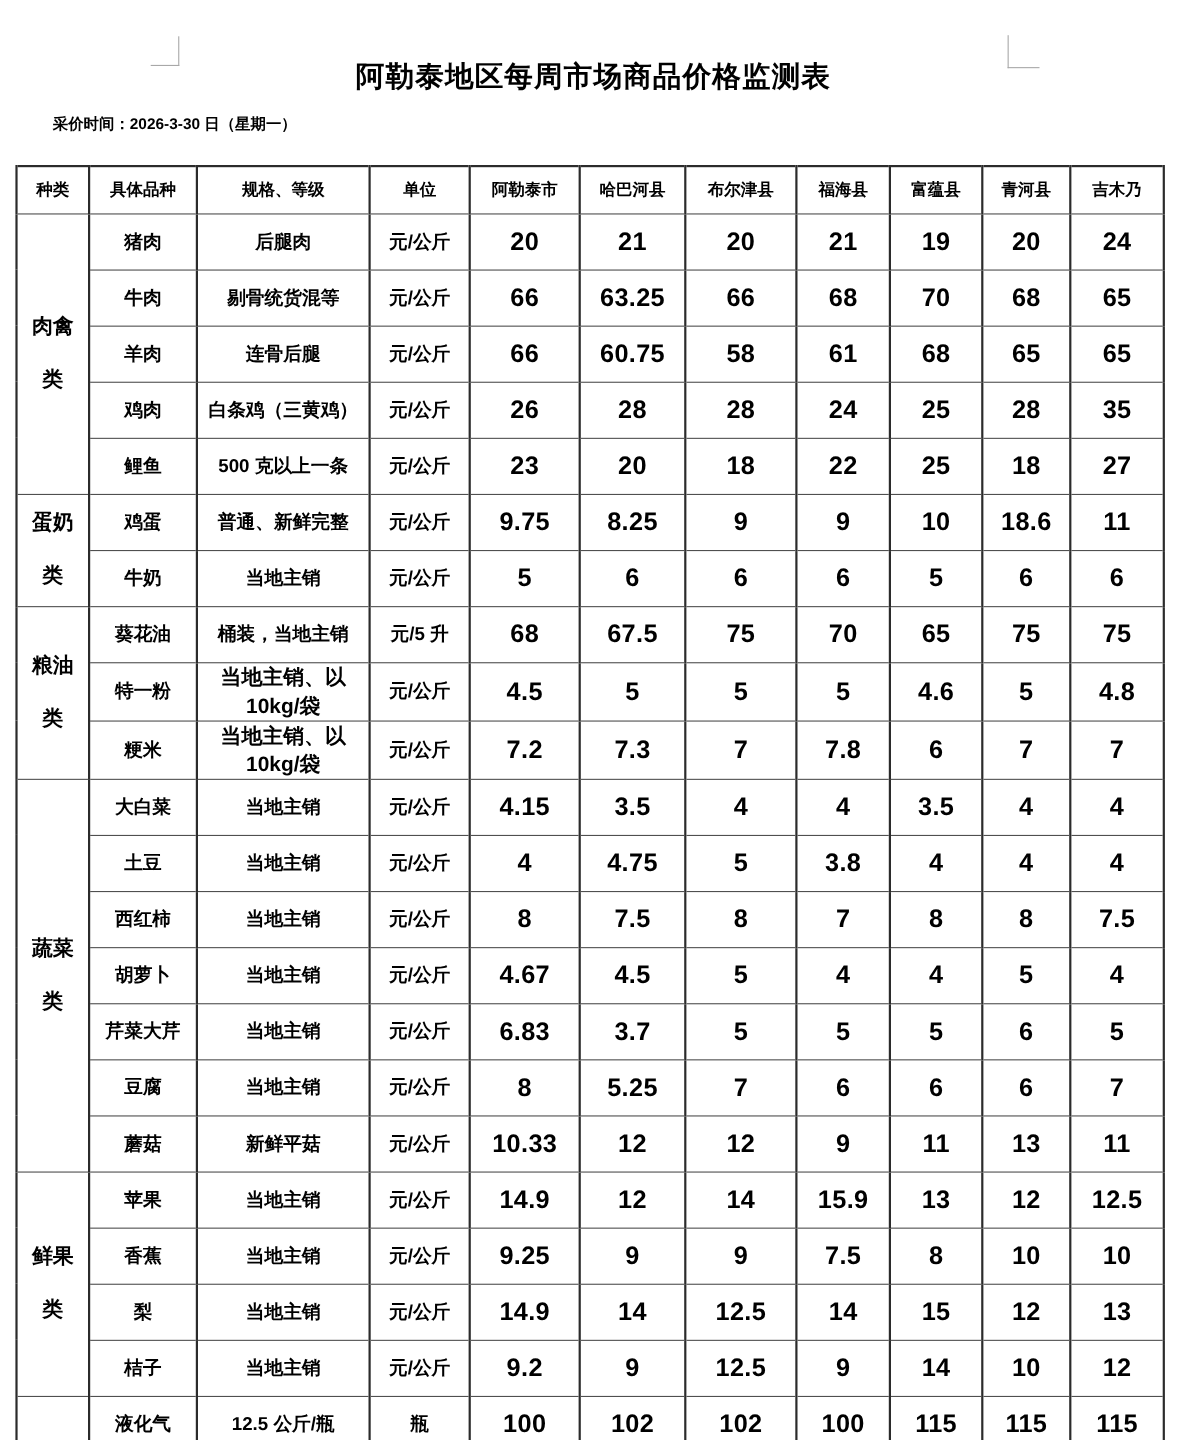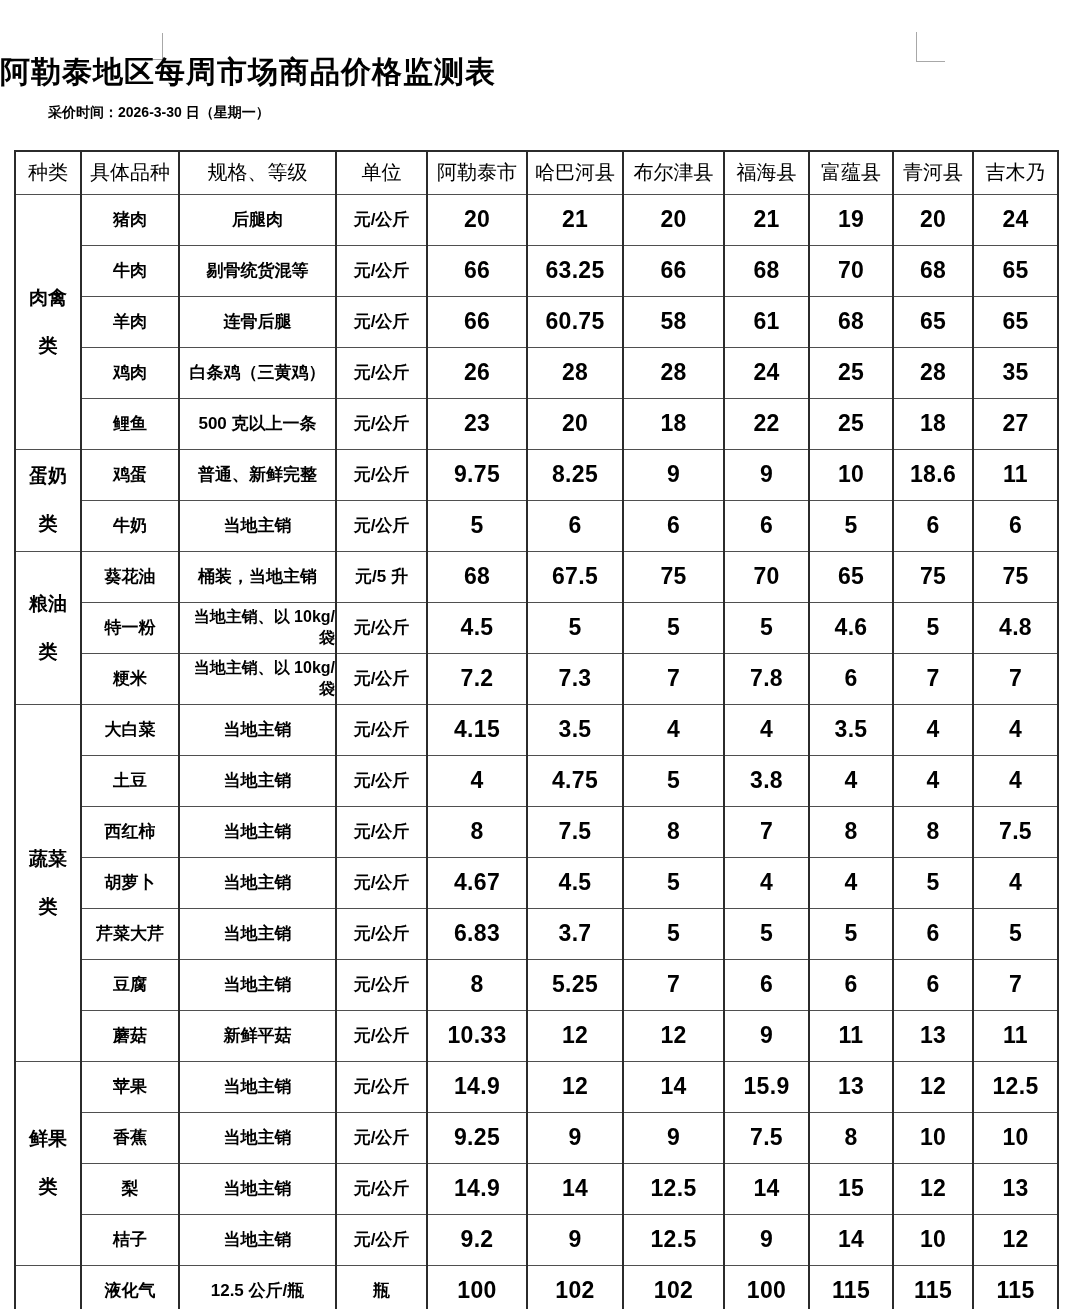--- a/index.html
+++ b/index.html
@@ -14,21 +14,21 @@
   .crop-tl {
     left:137px; top:33px; width:25px; height:26px;
     border-right:1px solid #a8a8a8; border-bottom:1px solid #a8a8a8;
   }
   .crop-tr {
     left:916px; top:32px; width:28px; height:29px;
     border-left:1px solid #a8a8a8; border-bottom:1px solid #a8a8a8;
   }
   .title {
     position:absolute; top:52px; left:0; width:100%;
-    font-size:30px; font-weight:700;
+    text-align:center; font-size:26px; font-weight:700;
     letter-spacing:1px; margin:0;
   }
   .subtitle {
     position:absolute; top:104px; left:0; width:100%;
     text-align:left; font-size:14px; font-weight:700;padding-left:48px;
   }
   table.price-table {
     position:absolute; left:14px; top:150px;
     border-collapse:collapse; table-layout:fixed;
     border:2px solid #2b2b2b;
@@ -36,28 +36,28 @@
   .price-table th, .price-table td {
     text-align:center; vertical-align:middle; padding:0;
     border-left:2px solid #2b2b2b;
     border-right:2px solid #2b2b2b;
     border-top:1px solid #4f4f4f;
     border-bottom:1px solid #4f4f4f;
     overflow:hidden;
   }
   .price-table thead tr { height:43px; }
   .price-table tbody tr { height:51px; }
-  .price-table th { font-size:20px; font-weight:400; }
+  .price-table th { font-size:15px; font-weight:700; }
   td.category {
     font-size:19px; font-weight:700;
     white-space:pre-line; line-height:48px;margin-top:16px;
   }
   td.name, td.unit { font-size:17px; font-weight:700; }
   td.spec { font-size:17px; font-weight:700;margin-left:11px; }
-  td.spec.spec-small { font-size:16px;text-align:right; }
+  td.spec.spec-small { font-size:19px; }
   td.price { font-size:23px; font-weight:600; letter-spacing:0.3px; }
 </style>
 </head>
 <body>
 
 <div class="crop-mark crop-tl"></div>
 <div class="crop-mark crop-tr"></div>
 
 <h1 class="title">阿勒泰地区每周市场商品价格监测表</h1>
 <div class="subtitle">采价时间：2026-3-30 日（星期一）</div>

